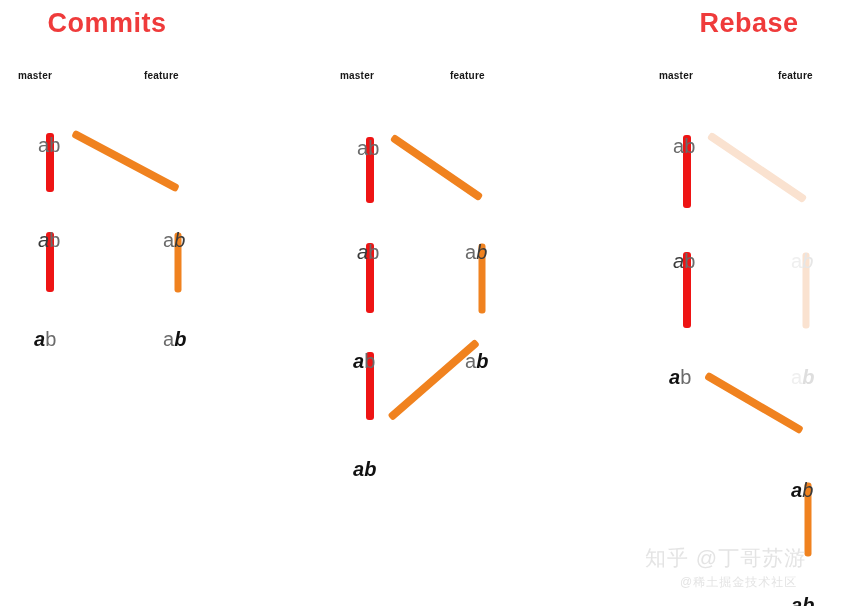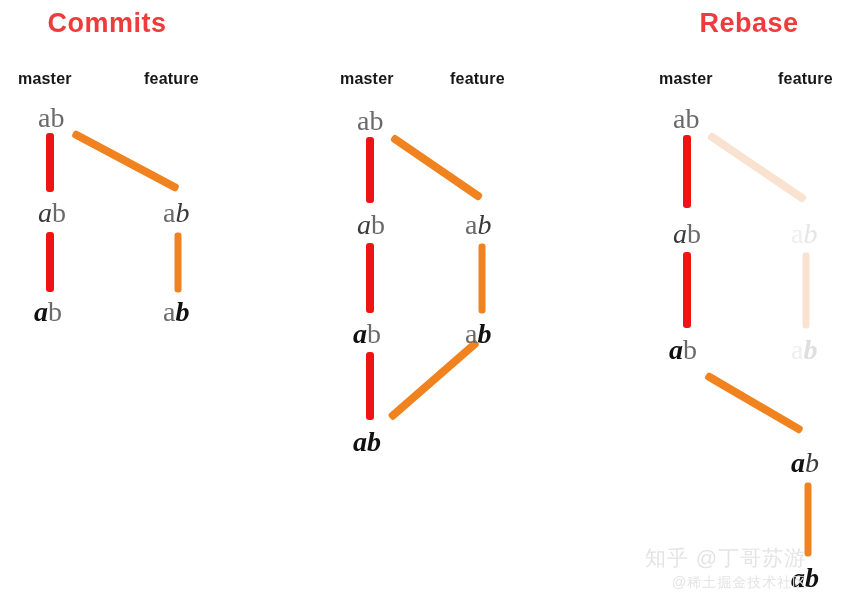--- a/index.html
+++ b/index.html
@@ -25,34 +25,35 @@
     width: 100%;
     text-align: center;
     font-size: 27px;
     font-weight: 600;
     color: #ef3b3b;
     letter-spacing: 0.5px;
     font-family: "Liberation Sans", sans-serif;
   }
   .branch-label {
     position: absolute;
-    font-size: 16px;
+    font-size: 10px;
     font-weight: bold;
     color: #171717;
     font-family: "Liberation Sans", sans-serif;
     white-space: nowrap;
     letter-spacing: 0.2px;
   }
   .node {
     position: absolute;
-    font-size: 28px;
+    font-size: 20px;
     white-space: nowrap;
-    font-family: Liberation Serif, serif;
+    font-family: Liberation Sans, sans-serif;
     line-height: 1;
     color: #5d5d5d;
+    margin-top: 31px;
   }
   .node .g-plain   { font-style: normal; font-weight: normal; color: #6a6a6a; }
   .node .g-ital    { font-style: italic;  font-weight: normal; color: #3a3a3a; }
   .node .g-bold    { font-style: italic;  font-weight: bold;   color: #111111; }
   .node.ghost      { color: #ededed; }
   .node.ghost .g-plain { color: #efefef; }
   .node.ghost .g-ital  { color: #e6e6e6; }
   .node.ghost .g-bold  { color: #dedede; }
 
   .edge {
@@ -65,21 +66,21 @@
   .edge.ghost-orange { background: #fae2d0; }
 
   .watermark {
     position: absolute;
     color: #e4e4e4;
     font-family: Liberation Sans, sans-serif;
     white-space: nowrap;
     pointer-events: none;
   }
   .wm-1 { font-size: 21px; letter-spacing: 1px; }
-  .wm-2 { font-size: 14px; letter-spacing: 1px; }
+  .wm-2 { font-size: 12px; letter-spacing: 1px; margin-left: 8px; }
 </style>
 </head>
 <body>
 
 <div id="stage">
     <div class="panel-title" style="left: 107px; width: auto; text-align: left; padding-left: 0px; transform: translateX(-50%);">Commits</div>
     <div class="branch-label" style="left: 18px; top: 70px;">master</div>
     <div class="branch-label" style="left: 144px; top: 70px;">feature</div>
     <div class="edge red" style="left: 50px; top: 129px; width: 59px; height: 8px; transform: rotate(90deg); transform-origin: 0px 50%;"></div>
     <div class="edge red" style="left: 50px; top: 228px; width: 60px; height: 8px; transform: rotate(90deg); transform-origin: 0px 50%;"></div>

